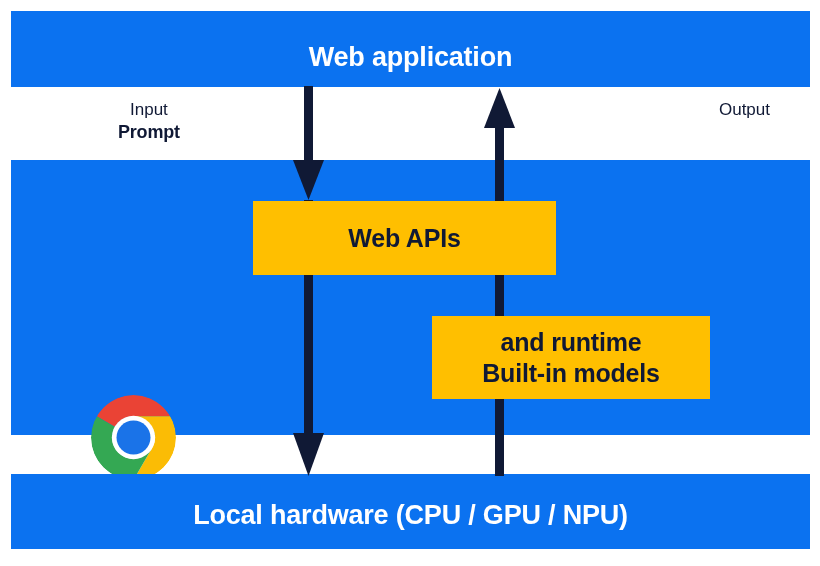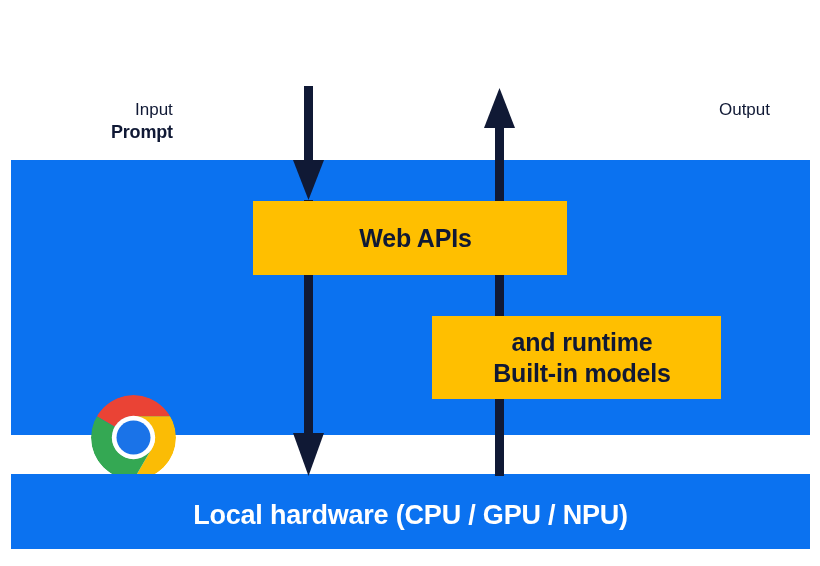--- a/index.html
+++ b/index.html
@@ -68,23 +68,23 @@
     font-weight: normal;
     display: block;
   }
   .flow-label .value {
     font-size: 18px;
     font-weight: bold;
     display: block;
     letter-spacing: -0.2px;
   }
   #input-flow-label {
-    left: 111px;
+    left: 118px;
     top: 99px;
-    text-align: right;
+    text-align: center;
   }
   #output-flow-label {
     right: 50px;
     top: 99px;
     text-align: right;
   }
 
   
   #arrow-layer {
     position: absolute;
@@ -99,21 +99,20 @@
   .api-box {
     position: absolute;
     background: #FFBF00;
     display: flex;
     align-items: center;
     justify-content: center;
     text-align: center;
     color: #101935;
     font-weight: bold;
     letter-spacing: -0.2px;
-    padding-left: 11px;
   }
   #web-apis-box {
     left: 253px;
     top: 201px;
     width: 303px;
     height: 74px;
     font-size: 25px;
   }
   #built-in-models-box {
     left: 432px;
@@ -142,20 +141,23 @@
     font-weight: bold;
     font-size: 25px;
     letter-spacing: -0.2px;
   }
 </style>
 </head>
 <body>
 
 <div id="canvas">
 
+  <div class="band" id="web-application-band">
+    <div class="band-title">Web application</div>
+  </div>
 
   <div class="band" id="browser-band">
 
     <div id="chrome-logo">
       <svg width="85" height="85" viewBox="0 0 100 100">
         <defs>
           <clipPath id="chromeCircle">
             <circle cx="50" cy="50" r="50"></circle>
           </clipPath>
         </defs>

